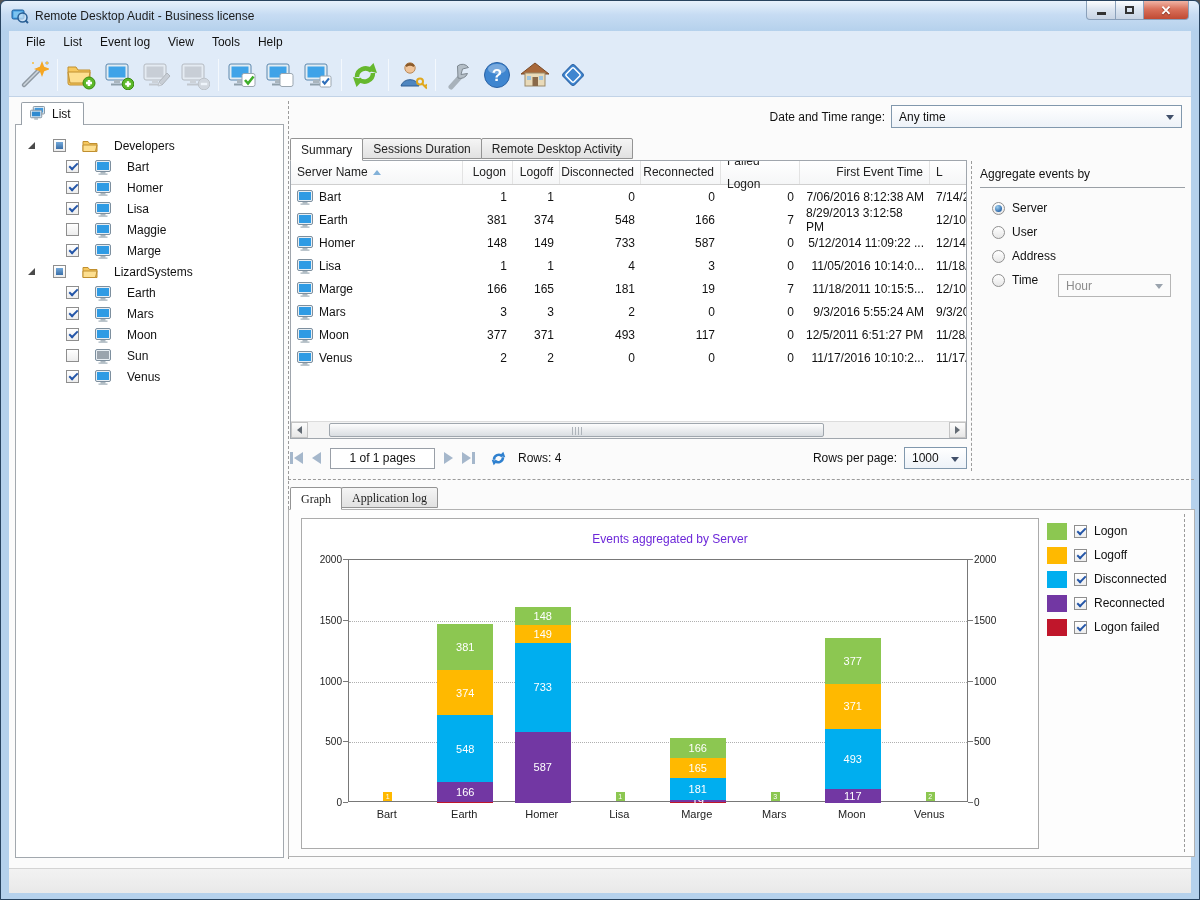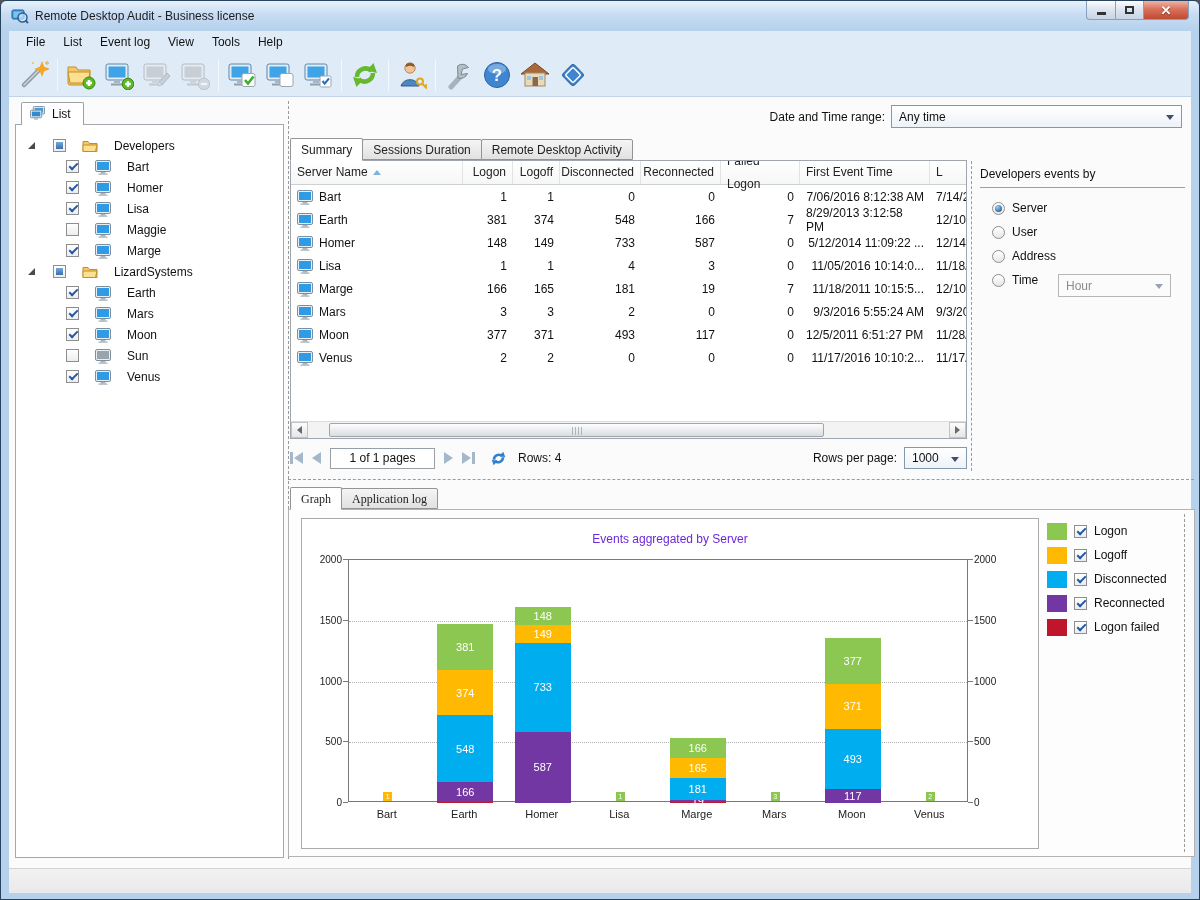--- a/index.html
+++ b/index.html
@@ -52,21 +52,21 @@
   
   .date-label{position:absolute;left:730px;top:109px;width:154px;text-align:right;}
   .combo{border:1px solid #8198ad;background:linear-gradient(#fff,#edf2f8);height:23px;
     display:flex;align-items:center;padding:0 22px 0 7px;position:absolute;}
   .combo .arrow{position:absolute;right:7px;top:9px;width:0;height:0;
     border-left:4px solid transparent;border-right:4px solid transparent;border-top:5px solid #41506a;}
   .combo.disabled{color:#8c8c8c;border-color:#b6b6b6;background:#fbfbfb;}
   .combo.disabled .arrow{border-top-color:#9aa3ad;}
   .date-combo{left:890px;top:104px;width:291px;}
   
-  .tabstrip{position:absolute;display:flex;align-items:center;}
+  .tabstrip{position:absolute;display:flex;align-items:flex-start;}
   .tabx{height:21px;line-height:20px;padding:0 10px;background:linear-gradient(#f5f5f5,#e1e1e1);
     border:1px solid #949494;margin-right:-1px;border-radius:2px 2px 0 0;color:#222;}
   .tabx.active{height:23px;line-height:22px;background:#fff;position:relative;z-index:3;border-bottom:1px solid #fff;}
   .tabs-summary{left:289px;top:137px;z-index:2;}
   .tabs-bottom{left:289px;top:486px;z-index:2;font-family:Liberation Serif, serif;}
   
   .grid{position:absolute;left:289px;top:159px;width:677px;height:279px;background:#fff;
     border:1px solid #a0a6ad;overflow:hidden;}
   .gh{display:flex;height:24px;border-bottom:1px solid #cfcfcf;width:699px;background:linear-gradient(#fff,#f5f6f7);}
   .gh .hc{padding:0 6px;line-height:23px;border-right:1px solid #e3e3e3;color:#222;display:flex;align-items:center;gap:5px;}
@@ -478,21 +478,21 @@
         </div>
         <div class="hc" style="width: 81px; justify-content: flex-end;">
           <span>Disconnected</span>
         </div>
         <div class="hc" style="width: 80px; justify-content: flex-end;">
           <span>Reconnected</span>
         </div>
         <div class="hc" style="width: 79px; justify-content: flex-end;">
           <span>Failed Logon</span>
         </div>
-        <div class="hc" style="width: 130px; ">
+        <div class="hc" style="width: 130px; justify-content: flex-end;">
           <span>First Event Time</span>
         </div>
         <div class="hc" style="width: 60px; justify-content: flex-start;">
           <span>L</span>
         </div>
       </div>
     <div id="gbody">
         <div class="gr">
           <div class="rc" style="width: 172px; justify-content: flex-start;">
             <div class="ticon">
@@ -806,21 +806,21 @@
       <span>Rows per page:</span>
       <span class="combo">
         <span>1000</span>
         <span class="arrow"></span>
       </span>
     </span>
   </div>
 
   <div class="vdash" style="left:970px;top:160px;height:310px;"></div>
 
-  <div class="agg-title">Developers events by</div>
+  <div class="agg-title">Aggregate events by</div>
   <div class="agg-line"></div>
   <div class="agg-rows" id="aggrows">
       <div class="arow">
         <div class="radio sel"></div>
         <div>Server</div>
       </div>
       <div class="arow">
         <div class="radio"></div>
         <div>User</div>
       </div>

